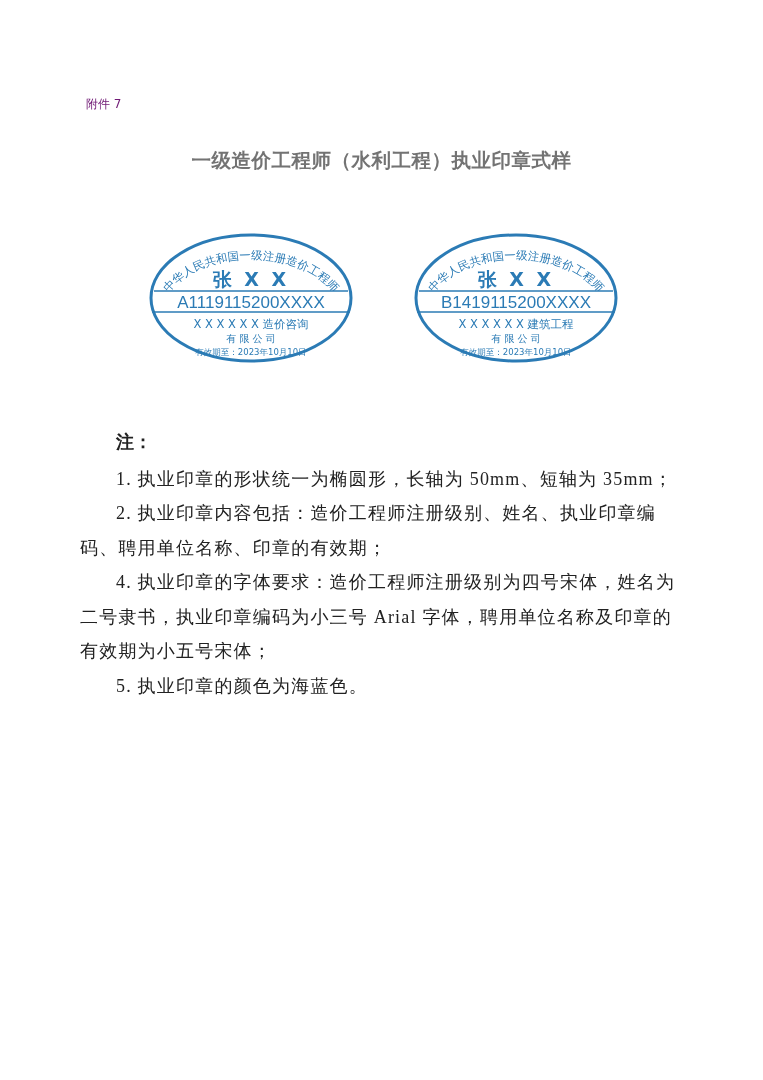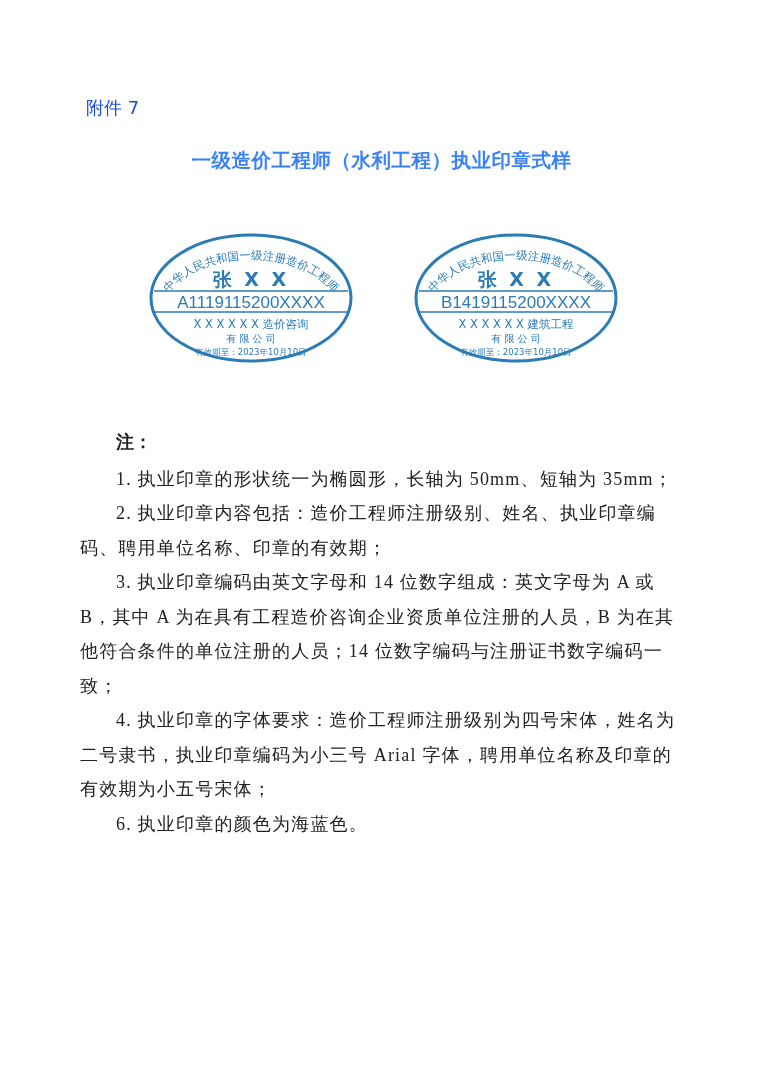--- a/index.html
+++ b/index.html
@@ -1,19 +1,19 @@
 <!DOCTYPE html>
 <html><head>
 <meta charset="utf-8">
 <style>
   html, body { margin:0; padding:0; background:#ffffff; }
   body { width:763px; height:1080px; position:relative; overflow:hidden;
          font-family: "DejaVu Serif", "Liberation Serif", serif; color:#1a1a1a; }
-  .attach { position:absolute; left:86px; top:96px; font-family:"DejaVu Sans","Liberation Sans",sans-serif; font-size:18px; color:#1d4ed8;text-align:right; }
-  .title { position:absolute; left:0; width:763px; top:147px; text-align:center; font-family:"DejaVu Sans","Liberation Sans",sans-serif; font-weight:bold; font-size:19.5px; color:#3b82f6; letter-spacing:0.5px; }
+  .attach { position:absolute; left:86px; top:96px; font-family:"DejaVu Sans","Liberation Sans",sans-serif; font-size:12px; color:#701a75;text-align:right; }
+  .title { position:absolute; left:0; width:763px; top:147px; text-align:center; font-family:"DejaVu Sans","Liberation Sans",sans-serif; font-weight:bold; font-size:19.5px; color:#737373; letter-spacing:0.5px; }
   .seal { position:absolute; width:206px; height:132px; }
   .seal svg { display:block; }
   .notes { position:absolute; left:116px; top:425px; width:566px; font-size:18px; line-height:34.5px; color:#222; }
   .note-head { font-family:"DejaVu Sans","Liberation Sans",sans-serif; font-weight:bold; font-size:18px; margin-bottom:2px; }
   .para { text-indent:36px; margin-left:-36px; width:602px; letter-spacing:1.2px;font-family:Liberation Serif, serif; }
 </style>
 </head>
 <body>
 
 <div class="attach">附件 7</div>
@@ -54,16 +54,15 @@
     <text x="103" y="96" text-anchor="middle" font-family="DejaVu Sans, sans-serif" font-size="11.5" fill="#2b7bb5">X X X X X X 建筑工程</text>
     <text x="103" y="110" text-anchor="middle" font-family="DejaVu Serif, serif" font-size="10" fill="#2b7bb5">有 限 公 司</text>
     <text x="103" y="123" text-anchor="middle" font-family="DejaVu Sans, sans-serif" font-size="8.5" fill="#2b7bb5">有效期至：2023年10月10日</text>
   </svg>
 </div>
 
 <div class="notes">
   <div class="note-head">注：</div>
   <div class="para">1. 执业印章的形状统一为椭圆形，长轴为 50mm、短轴为 35mm；</div>
   <div class="para">2. 执业印章内容包括：造价工程师注册级别、姓名、执业印章编码、聘用单位名称、印章的有效期；</div>
-  <div class="para">3. 执业印章编码由英文字母和 14 位数字组成：英文字母为 A 或 B，其中 A 为在具有工程造价咨询企业资质单位注册的人员，B 为在其他符合条件的单位注册的人员；14 位数字编码与注册证书数字编码一致；</div>
   <div class="para">4. 执业印章的字体要求：造价工程师注册级别为四号宋体，姓名为二号隶书，执业印章编码为小三号 Arial 字体，聘用单位名称及印章的有效期为小五号宋体；</div>
-  <div class="para">6. 执业印章的颜色为海蓝色。</div>
+  <div class="para">5. 执业印章的颜色为海蓝色。</div>
 </div>
 
 </body></html>

